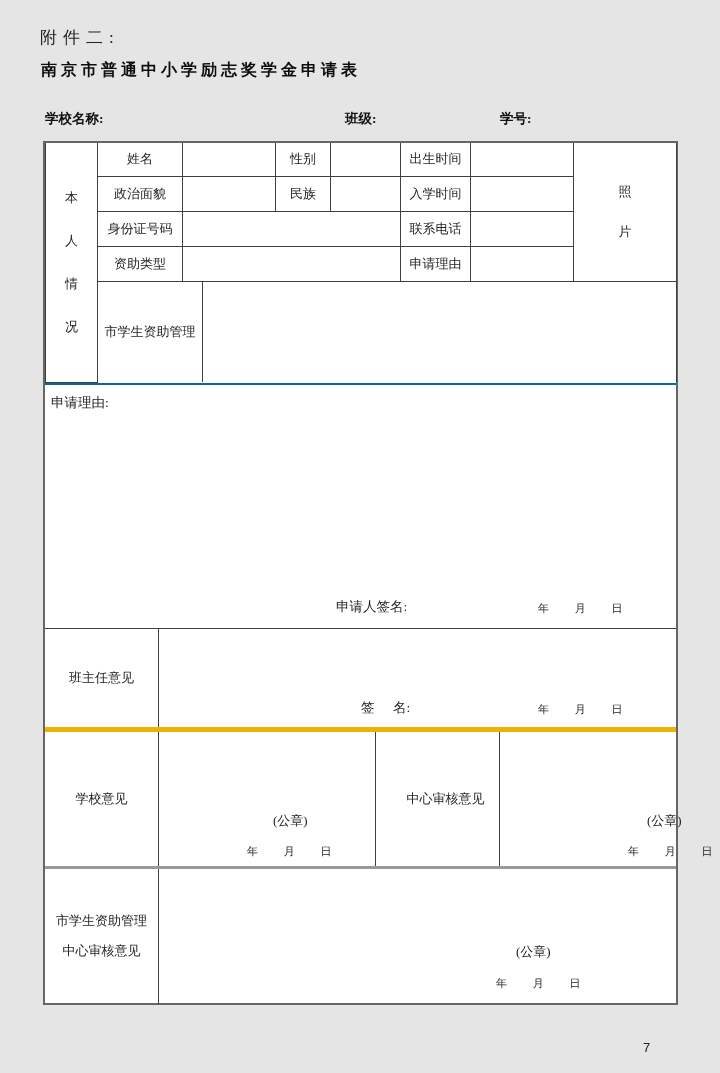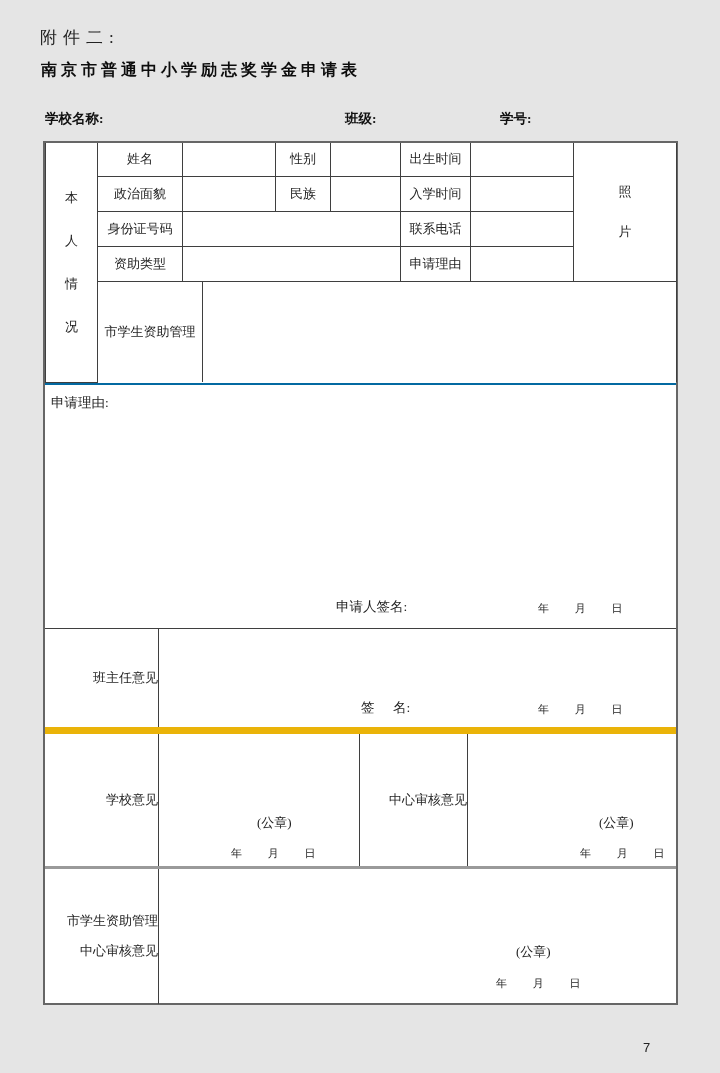--- a/index.html
+++ b/index.html
@@ -47,29 +47,29 @@
   .sec { position:relative; width:100%; }
   .sec-reason { height:245px; border-top:2px solid #0369a1; }
   .reason-label { position:absolute; left:6px; top:9px; font-size:13.5px; }
   .sec-reason .sig  { position:absolute; left:291px; bottom:12px; font-size:13.5px; }
   .sec-reason .date { position:absolute; left:493px; bottom:12px; }
 
   .date { font-size:11px; word-spacing:23px; white-space:pre;text-align:center; }
 
   .flexrow { display:flex; align-items:stretch; }
   .lblcell { width:114px; border-right:1px solid #3f3f3f; display:flex;
-             flex-direction:column; align-items:flex-end; justify-content:center;
+             flex-direction:column; align-items:center; justify-content:center;
              font-size:13px; flex-shrink:0; }
   .contentcell { position:relative; flex:1 1 auto; }
 
   .sec-teacher { height:99px; border-top:1px solid #3f3f3f; }
   .sec-teacher .sig2 { position:absolute; left:202px; bottom:10px; font-size:13.5px; word-spacing:15px; white-space:pre; }
   .sec-teacher .date { position:absolute; left:379px; bottom:10px; }
 
-  .sec-school { height:139px; border-top:7px solid #eab308; }
+  .sec-school { height:139px; border-top:5px solid #eab308;gap:16px; }
   .c-school  { width:201px; border-right:1px solid #3f3f3f; flex:0 0 auto; }
   .l-district{ width:108px; border-right:1px solid #3f3f3f; }
   .c-school .seal { position:absolute; left:98px;  top:80px;  font-size:13px; }
   .c-school .date { position:absolute; left:72px;  top:112px; }
   .c-district .seal { position:absolute; left:131px; top:80px;  font-size:13px; }
   .c-district .date { position:absolute; left:112px; top:112px; }
   .seal { white-space:nowrap; }
 
   .sec-city { height:138px; border-top:3px solid #9a9a9a; }
   .sec-city .lblcell { gap:12px; }

